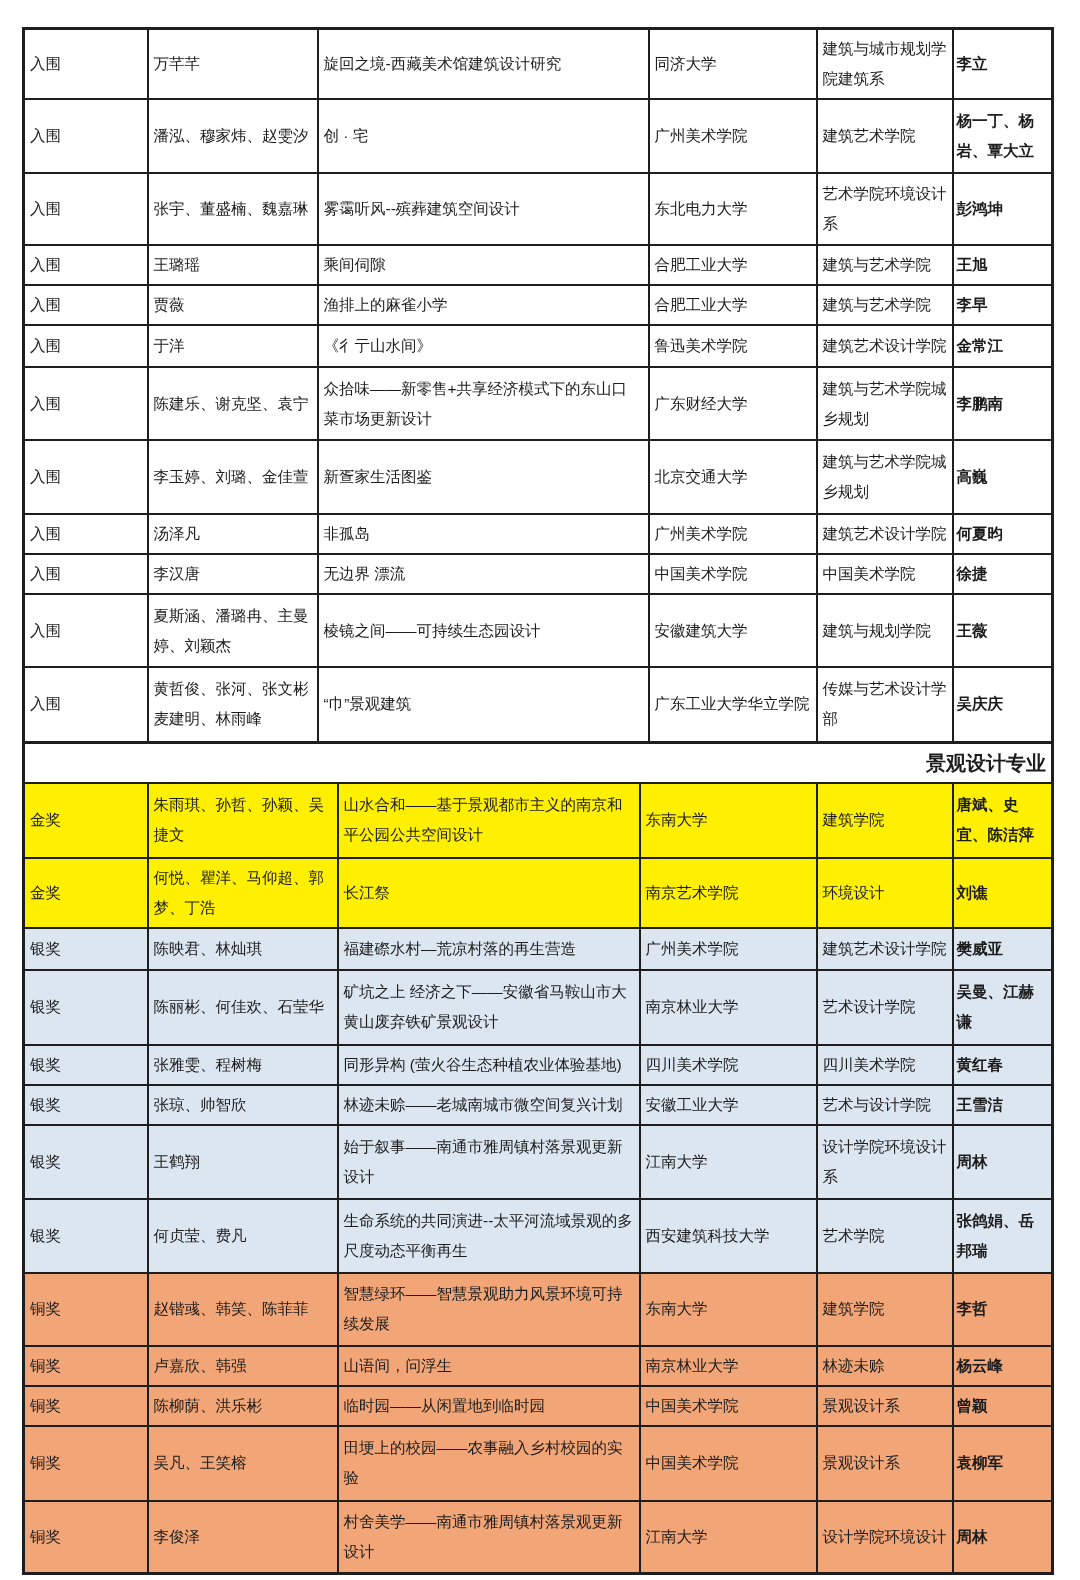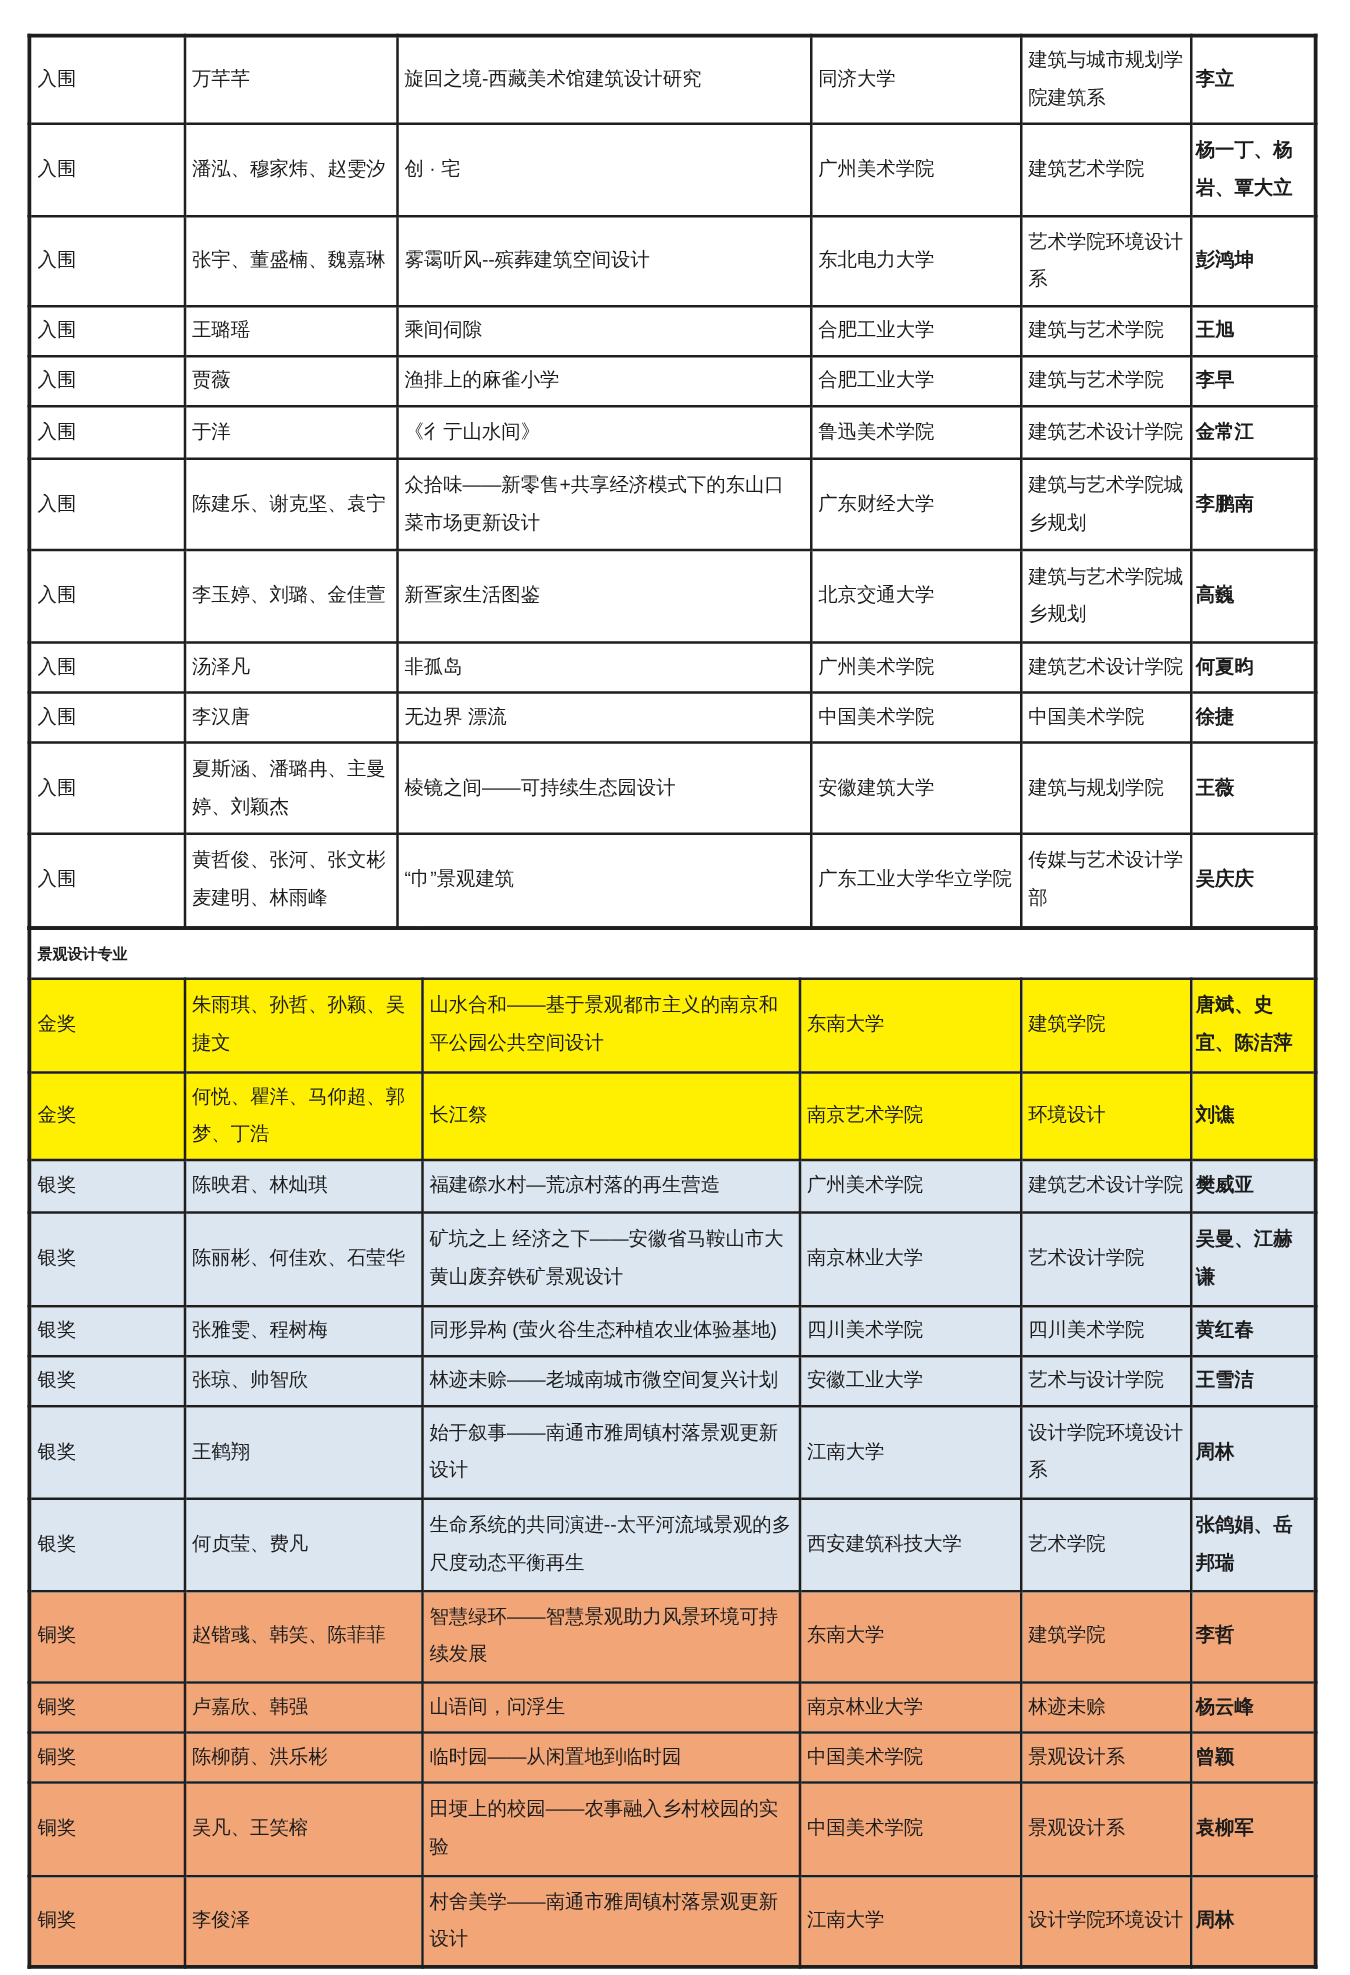--- a/index.html
+++ b/index.html
@@ -22,21 +22,21 @@
     vertical-align:middle;
     word-break:break-all;overflow:hidden;
     background:var(--bg);
   }
   td.c-award{text-align:left;}
   td.c-advisors{padding-left:3px;padding-right:2px;font-weight:bold;}
   tr.tier-gold td{background:var(--gold);}
   tr.tier-silver td{background:var(--silver);}
   tr.tier-bronze td{background:var(--bronze);}
   tr.section-header-row td{
-    text-align:left;font-weight:bold;font-size:12px;background:var(--bg);
+    text-align:right;font-weight:bold;font-size:20px;background:var(--bg);
   }
 </style>
 </head>
 <body>
 
 <div class="table-wrap">
 
   <table id="tableA">
     <colgroup>
       <col style="width:124px">

